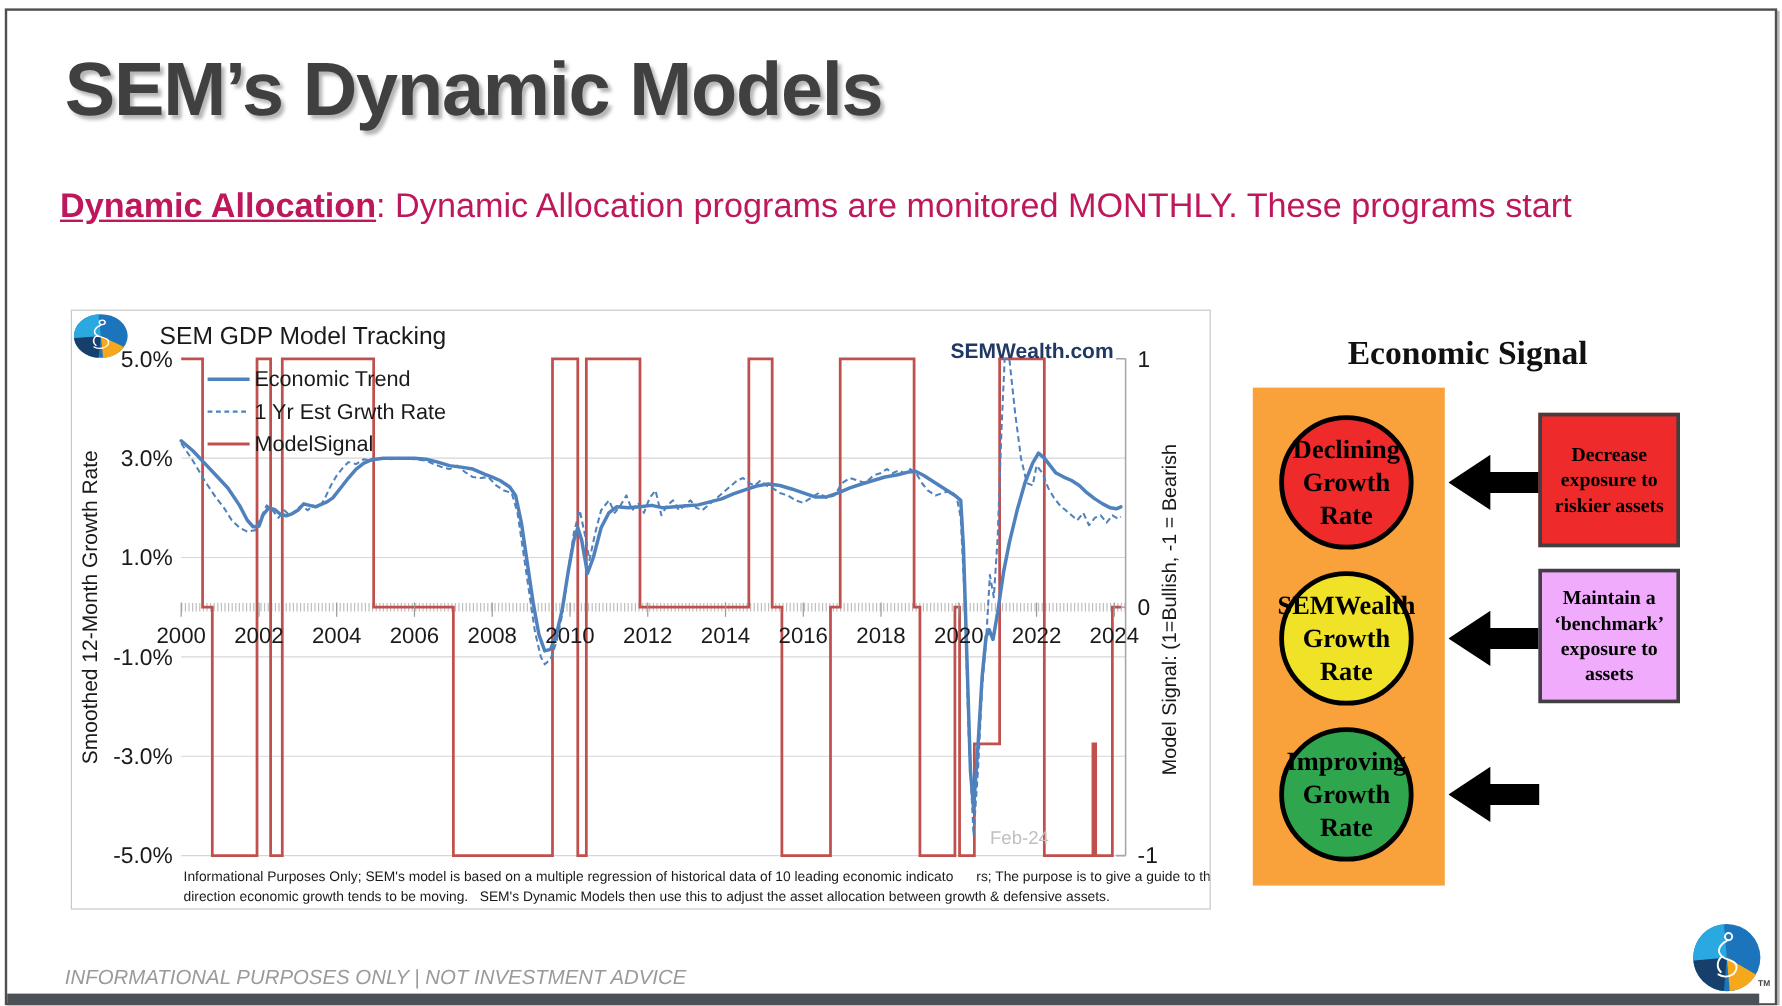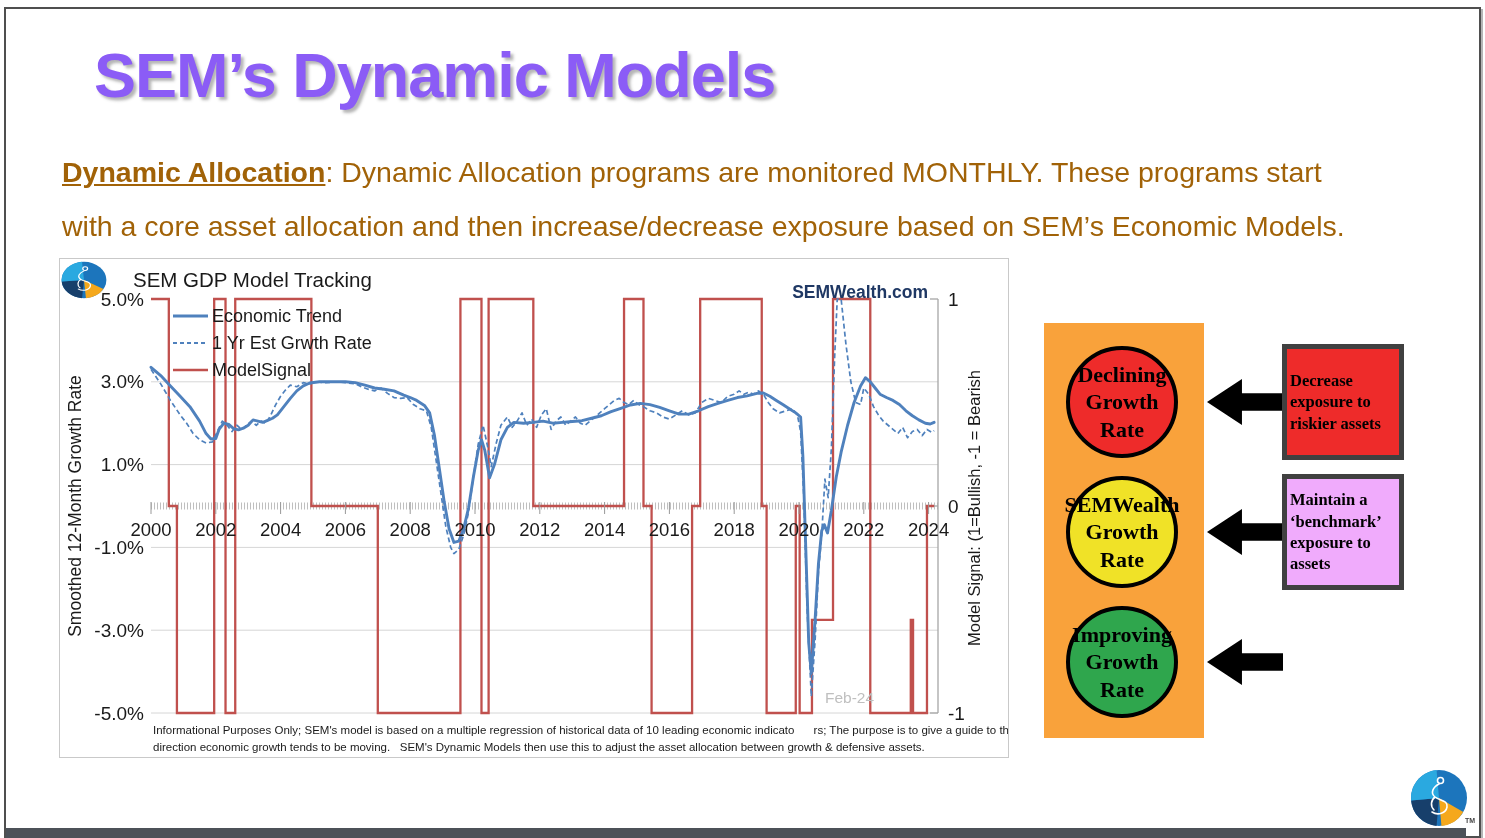--- a/index.html
+++ b/index.html
@@ -1,35 +1,35 @@
 <!DOCTYPE html>
 <html><head>
 <meta charset="utf-8">
 <style>
   html,body{margin:0;padding:0;background:#fff;}
   .stage{position:relative;width:1485px;height:838px;background:#fff;overflow:hidden;
          font-family:"Liberation Sans",sans-serif;}
   .slide{position:absolute;left:4px;top:7px;width:1473px;height:827px;
          border:2px solid #4f4f4f;background:#fff;box-shadow:2px 2px 0 #b5b5b5;}
-  .title{position:absolute;left:48px;top:30px;font-size:63px;font-weight:bold;color:#8b5cf6;
-         letter-spacing:-1px;text-shadow:3px 3px 3px rgba(90,90,90,.45);margin-left:40px;}
-  .bodytext{position:absolute;left:56px;top:136px;width:1390px;font-size:28.5px;color:#a16207;line-height:54px;}
+  .title{position:absolute;left:48px;top:30px;font-size:63px;font-weight:bold;color:#404040;
+         letter-spacing:-1px;text-shadow:3px 3px 3px rgba(90,90,90,.45);}
+  .bodytext{position:absolute;left:44px;top:136px;width:1390px;font-size:28.5px;color:#be185d;line-height:54px;}
   .bodytext .lead{font-weight:bold;text-decoration:underline;}
   .chart-panel{position:absolute;left:53px;top:249px;width:948px;height:498px;border:1px solid #C9C9C9;background:#fff;}
   .sig{position:absolute;left:1020px;top:260px;width:420px;height:490px;}
   .sig-title{position:absolute;left:22px;top:10px;width:350px;text-align:center;
              font-family:"Liberation Serif",serif;font-weight:bold;font-size:28px;color:#111;}
   .sig-orange{position:absolute;left:18px;top:54px;width:160px;height:415px;}
   .sig-circle{position:absolute;left:40px;width:104px;height:104px;border-radius:50%;border:4px solid #000;
               display:flex;align-items:center;justify-content:center;text-align:center;
               font-family:"Liberation Serif",serif;font-weight:bold;font-size:22px;line-height:1.25;color:#000;}
   .sig-arrow{position:absolute;left:181px;width:76px;height:46px;background:#000;
              clip-path:polygon(0% 50%,46% 0%,46% 31%,100% 31%,100% 69%,46% 69%,46% 100%);}
-  .sig-box{position:absolute;left:256px;width:106px;height:106px;border:5px solid #404040;
-           display:flex;align-items:center;justify-content:center;
+  .sig-box{position:absolute;left:256px;width:106px;height:106px;border:3px solid #404040;
+           display:flex;align-items:center;justify-content:center;text-align:center;
            font-family:"Liberation Serif",serif;font-weight:bold;font-size:16.5px;line-height:1.3;color:#000;padding:0 3px;}
   .footer{position:absolute;left:48px;top:796px;font-size:17px;font-style:italic;color:#9A9A9A;}
   .bottombar{position:absolute;left:0px;top:819px;width:1460px;height:10px;background:#4C5158;}
   .brlogo{position:absolute;left:1400px;top:758px;width:72px;height:66px;}
   .tm{position:absolute;left:1459px;top:808px;font-size:7px;color:#444;font-weight:bold;}
   text{font-family:"Liberation Sans",sans-serif;}
 </style>
 </head>
 <body>
 
@@ -45,21 +45,20 @@
     </g>
   </defs>
 </svg>
 
 <div class="stage">
   <div class="slide">
 
     <div class="title">SEM’s Dynamic Models</div>
 
     <div class="bodytext"><span class="lead">Dynamic Allocation</span><span>: Dynamic Allocation programs are monitored MONTHLY. These programs start</span><br>
-      <span>with a core asset allocation and then increase/decrease exposure based on SEM’s Economic Models.</span>
     </div>
 
     <div class="chart-panel">
       <svg id="chart-svg" width="948" height="498" viewBox="0 0 948 498">
 
         <g stroke="#D6D6D6" stroke-width="1">
           <line x1="91" y1="122.8" x2="878" y2="122.8"></line>
           <line x1="91" y1="205.6" x2="878" y2="205.6"></line>
           <line x1="91" y1="288.4" x2="878" y2="288.4"></line>
           <line x1="91" y1="371.2" x2="878" y2="371.2"></line>
@@ -135,34 +134,36 @@
         <text transform="translate(920,249) rotate(-90)" text-anchor="middle" font-size="16.5" fill="#1a1a1a">Model Signal: (1=Bullish, -1 = Bearish</text>
 
         <text x="765" y="444" font-size="15.5" fill="#BFBFBF">Feb-24</text>
 
         <text x="93" y="475" font-size="11.5" fill="#1a1a1a" xml:space="preserve">Informational Purposes Only; SEM's model is based on a multiple regression of historical data of 10 leading economic indicato      rs; The purpose is to give a guide to the</text>
         <text x="93" y="492" font-size="11.5" fill="#1a1a1a" xml:space="preserve">direction economic growth tends to be moving.   SEM's Dynamic Models then use this to adjust the asset allocation between growth &amp; defensive assets.</text>
       </svg>
     </div>
 
     <div class="sig">
+      <div class="sig-title">Economic Signal</div>
       <div class="sig-orange" style="background: rgb(249, 162, 59);"></div>
 
       <div class="sig-circle" style="top: 77px; background: rgb(238, 43, 42);">Declining Growth Rate</div>
       <div class="sig-circle" style="top: 207px; background: rgb(240, 226, 39);">SEMWealth Growth Rate</div>
       <div class="sig-circle" style="top: 337px; background: rgb(47, 166, 77);">Improving Growth Rate</div>
 
       <div class="sig-arrow" style="top:110px;"></div>
       <div class="sig-arrow" style="top:240px;"></div>
       <div class="sig-arrow" style="top:370px;"></div>
 
       <div class="sig-box" style="top: 75px; background: rgb(238, 43, 42);">Decrease exposure to riskier assets</div>
       <div class="sig-box" style="top: 205px; background: #f0abfc;">Maintain a ‘benchmark’ exposure to assets</div>
     </div>
 
+    <div class="footer">INFORMATIONAL PURPOSES ONLY | NOT INVESTMENT ADVICE</div>
     <div class="bottombar"></div>
 
     <svg class="brlogo" viewBox="0 0 72 66">
       <use href="#semlogo" transform="translate(33,31)"></use>
     </svg>
     <div class="tm">TM</div>
   </div>
 </div>
 
 </body></html>

